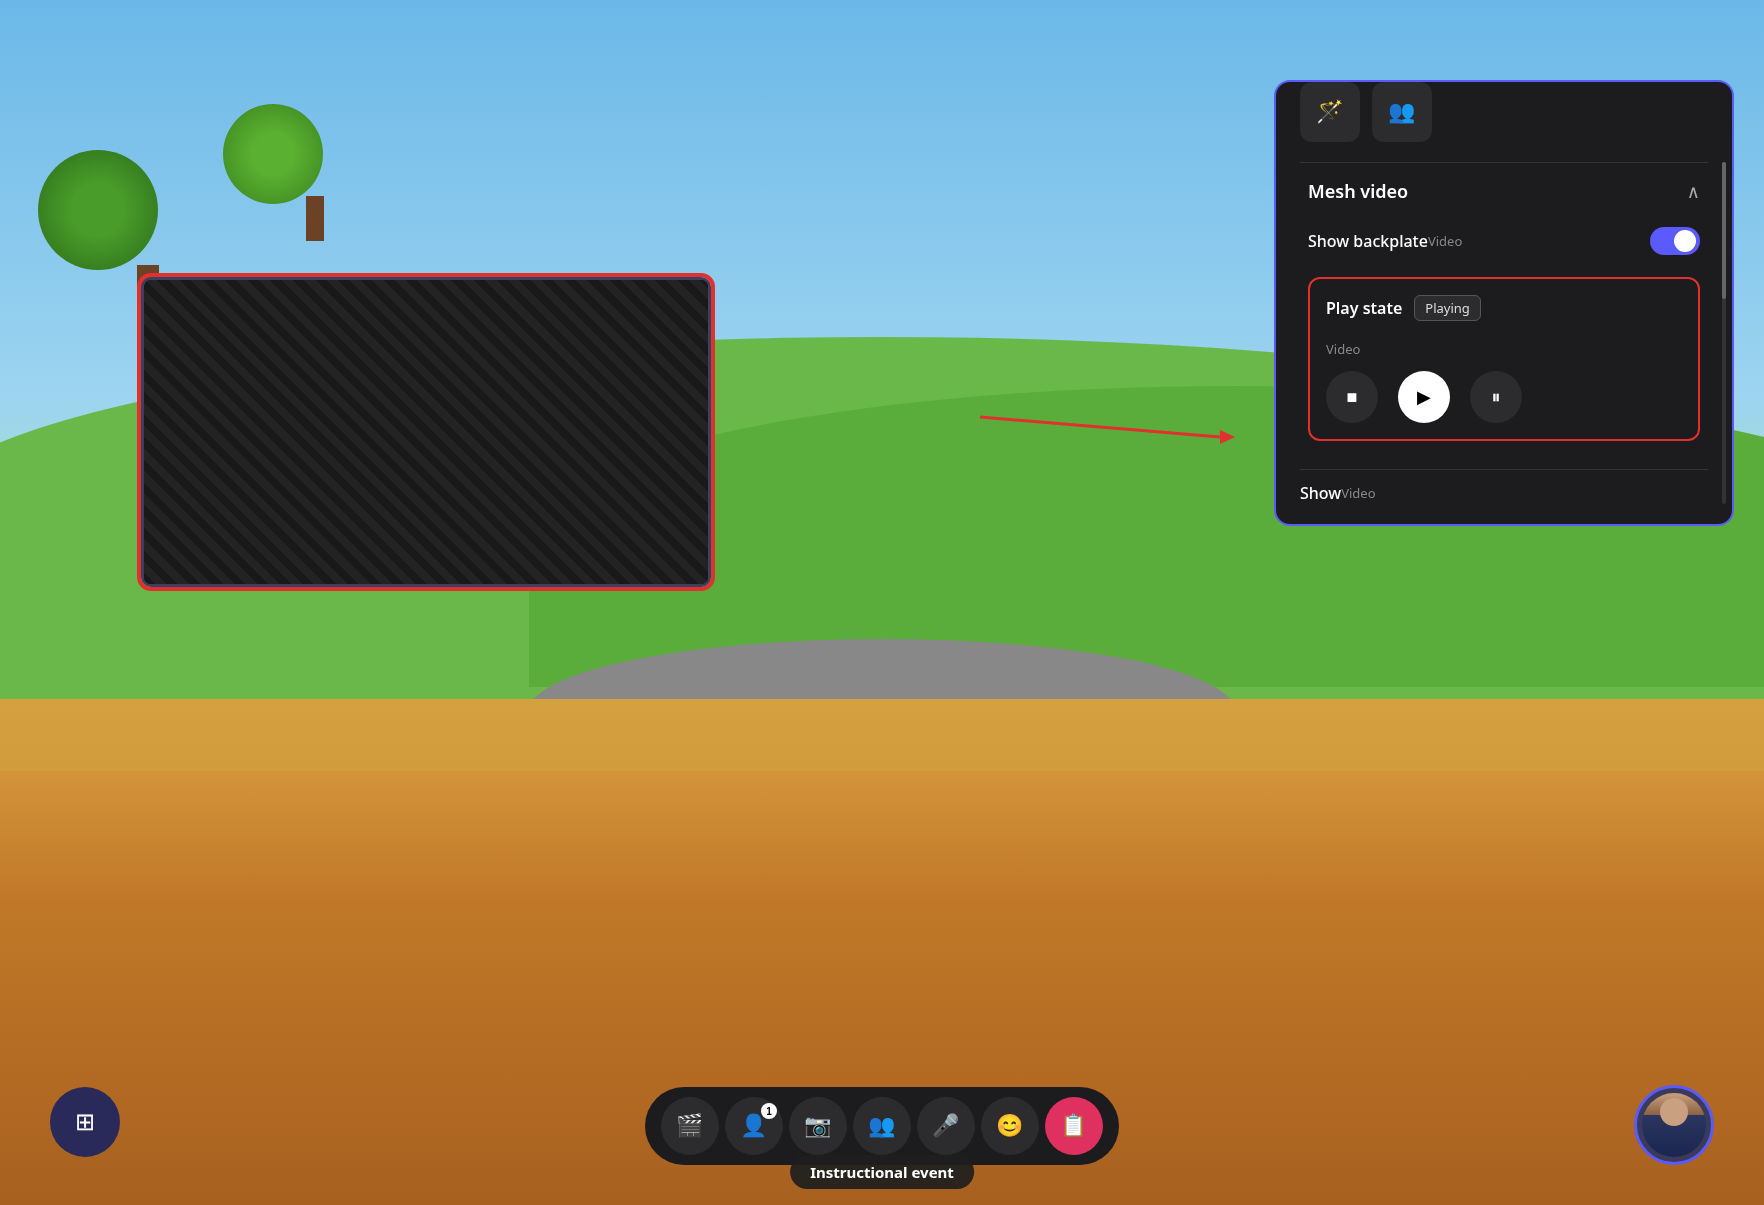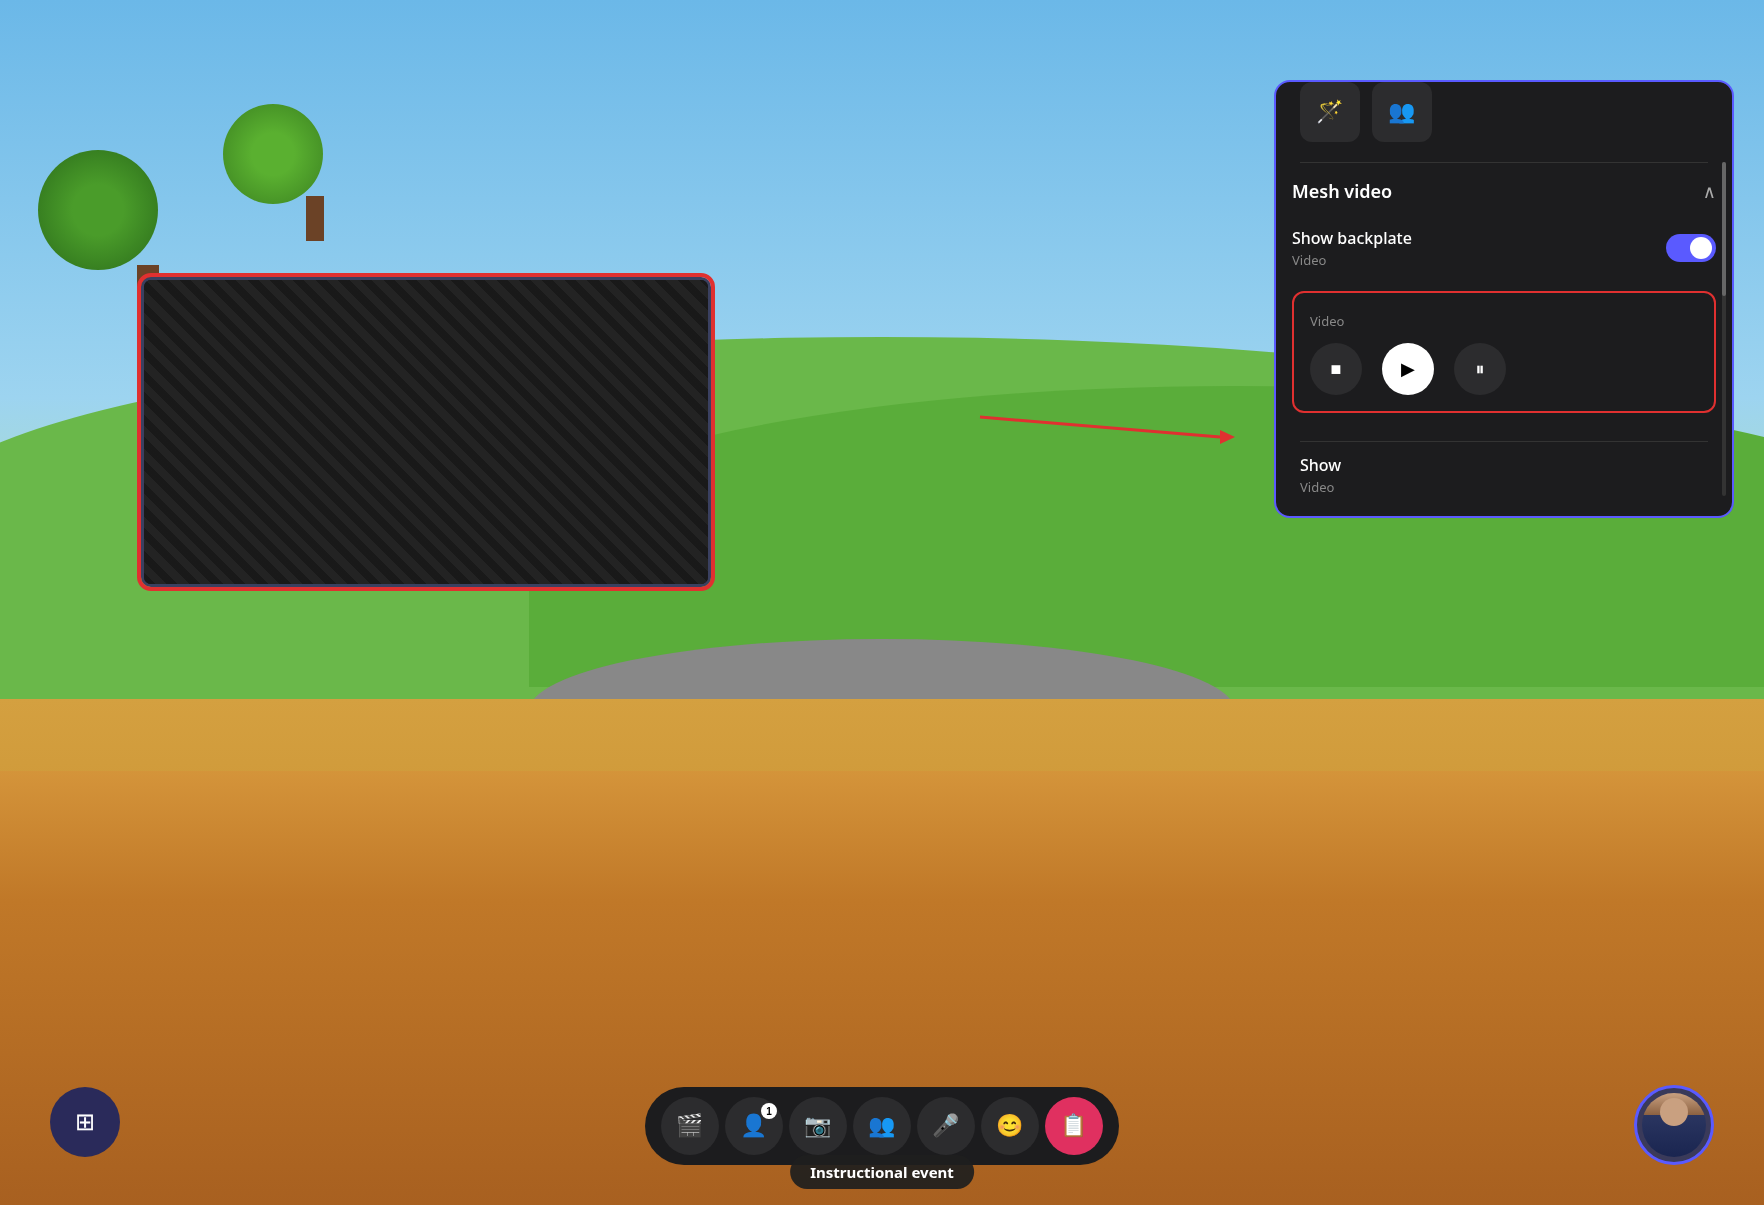--- a/index.html
+++ b/index.html
@@ -197,21 +197,21 @@
       font-size: 22px;
     }
 
     .panel-divider {
       height: 1px;
       background: #333;
       margin: 0 24px;
     }
 
     .panel-section {
-      padding: 16px 16px;
+      padding: 16px 32px;
     }
 
     .panel-section-header {
       display: flex;
       align-items: center;
       justify-content: space-between;
       margin-bottom: 16px;
     }
 
     .section-title {
@@ -227,21 +227,21 @@
 
     .setting-row {
       display: flex;
       align-items: center;
       justify-content: space-between;
       padding: 8px 0;
     }
 
     .setting-label {
       display: flex;
-      flex-direction: column;
+      flex-direction: row;
     }
 
     .setting-name {
       font-size: 16px;
       font-weight: 500;
       color: #fff;
     }
 
     .setting-sub {
       font-size: 13px;
@@ -525,20 +525,24 @@
         <span class="setting-sub">Video</span>
       </div>
       <label class="toggle-switch">
 
         <div class="toggle-track"></div>
         <div class="toggle-knob"></div>
       </label>
     </div>
 
     <div class="play-state-section" style="margin-top:14px;">
+      <div class="play-state-header">
+        <span class="play-state-title">Play state</span>
+        <span class="playing-badge">Playing</span>
+      </div>
       <div style="margin-bottom:8px;">
         <span class="play-sub">Video</span>
       </div>
       <div class="playback-controls">
         <button class="ctrl-btn">
           <span>■</span>
         </button>
         <button class="ctrl-btn active">
           <span>▶</span>
         </button>

